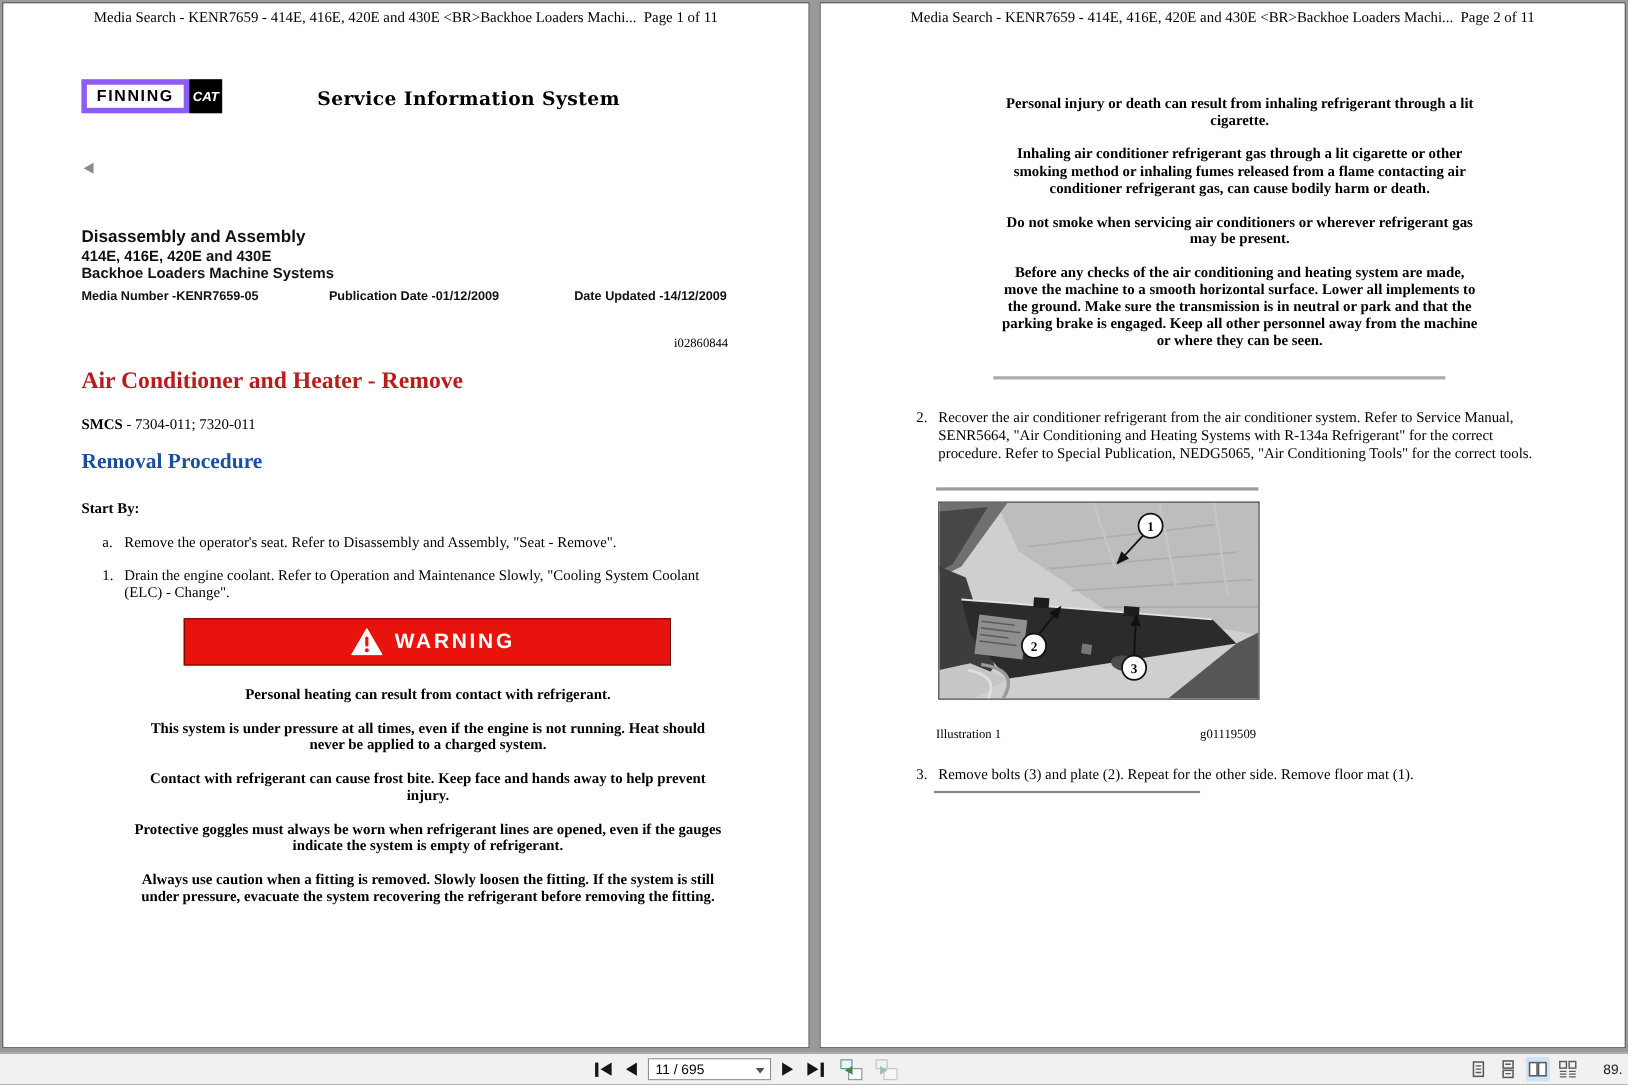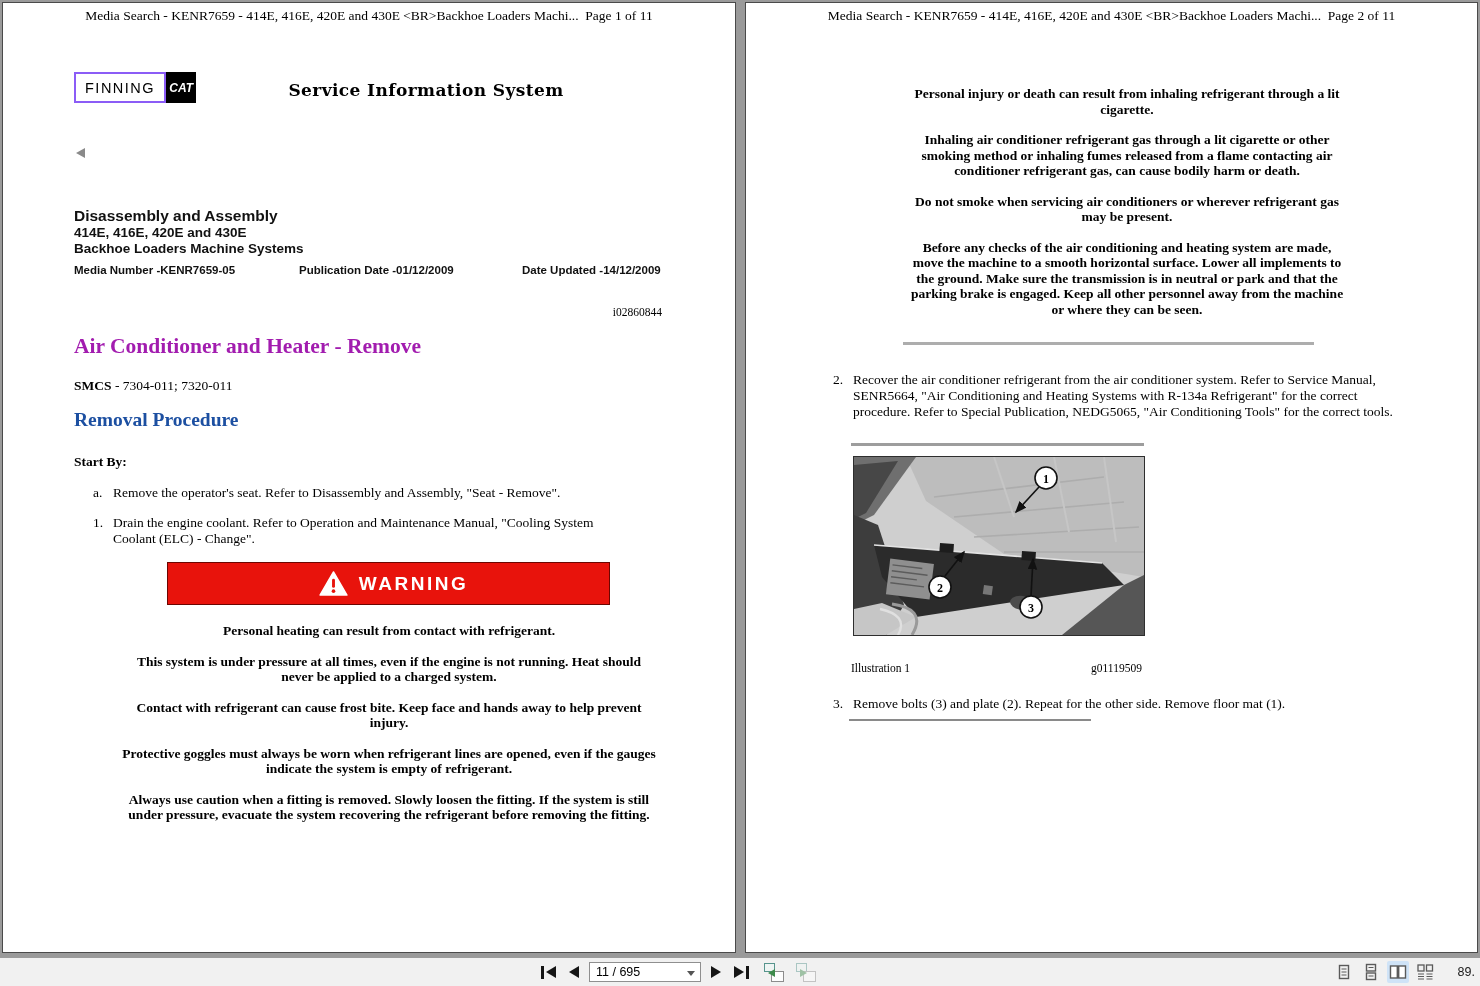--- a/index.html
+++ b/index.html
@@ -11,44 +11,44 @@
   .page { position:absolute; top:2px; height:951px; background:#fff;
           border:1px solid #4a4a4a; }
   #page-left  { left:2px;   width:734px; }
   #page-right { left:745px; width:733px; }
 
   .page-header { position:absolute; top:5px; left:0; right:0; text-align:center;
                  font-size:13.5px; white-space:pre; }
 
   
   .logo { position:absolute; left:71px; top:69px; height:31px; display:flex; }
-  .logo-finning { border:2px solid #8b5cf6; background:#fff; padding:0 9px;
+  .logo-finning { border:5px solid #8b5cf6; background:#fff; padding:0 9px;
                   display:flex; align-items:center;
                   font-family:"Liberation Sans","DejaVu Sans",sans-serif;
-                  font-weight:normal; font-size:14.5px; letter-spacing:1.5px; }
+                  font-weight:bold; font-size:14.5px; letter-spacing:1.5px; }
   .logo-cat { width:30px; background:#000; color:#fff; display:flex;
               align-items:center; justify-content:center;
               font-family:"Liberation Sans",sans-serif; font-weight:bold;
               font-style:italic; font-size:12px; }
   .masthead { position:absolute; left:241px; top:77px; width:364px;
               text-align:center; font-family:"DejaVu Serif",serif;
               font-weight:bold; font-size:17px; letter-spacing:.4px; }
   .collapse-arrow { position:absolute; left:73px; top:145px; width:0; height:0;
                     border-top:5px solid transparent; border-bottom:5px solid transparent;
                     border-right:9px solid #8a8a8a; }
   .title-block { position:absolute; left:71px; top:203px; width:600px;
                  font-family:"Liberation Sans","DejaVu Sans",sans-serif;
                  font-weight:bold; color:#111; }
   .tb-line1 { font-size:15.5px; line-height:19px; }
   .tb-line2, .tb-line3 { font-size:13.5px; line-height:16px; }
   .tb-meta { position:relative; margin-top:7px; height:14px; font-size:11.5px; }
   .tb-meta span { position:absolute; top:0; white-space:nowrap; }
   .meta-media { left:0; } .meta-pub { left:225px; } .meta-upd { left:448px;text-align:center; }
   .image-id { position:absolute; top:303px; right:73px; font-size:11.5px; }
-  .h1-blue { position:absolute; left:71px; top:331px; color:#a21caf;
+  .h1-blue { position:absolute; left:71px; top:331px; color:#b91c1c;
              font-size:21.5px; font-weight:bold; }
   .smcs-line { position:absolute; left:71px; top:375px; font-size:13.5px; }
   .h2-blue { position:absolute; left:71px; top:406px; color:#1c4fa1;
              font-size:19.5px; font-weight:bold; }
   .start-by { position:absolute; left:71px; top:451px; font-size:13.5px; font-weight:bold; }
   .doc-step { position:absolute; display:flex; font-size:13.5px; line-height:16px; }
   .doc-step .marker { width:20px; flex:none; }
   #step-a { left:90px; top:482px; width:560px; }
   #step-1 { left:90px; top:512px; width:545px; }
   .warning-box { position:absolute; left:164px; top:559px; width:443px; height:43px;
@@ -142,21 +142,21 @@
   <div class="smcs-line"><b>SMCS</b><span> - 7304-011; 7320-011</span></div>
   <div class="h2-blue">Removal Procedure</div>
   <div class="start-by">Start By:</div>
 
   <div class="doc-step" id="step-a">
     <span class="marker">a.</span>
     <span>Remove the operator's seat. Refer to Disassembly and Assembly, "Seat - Remove".</span>
   </div>
   <div class="doc-step" id="step-1">
     <span class="marker">1.</span>
-    <span>Drain the engine coolant. Refer to Operation and Maintenance Manual, "Cooling System Coolant (ELC) - Change".</span>
+    <span>Drain the engine coolant. Refer to Operation and Maintenance Slowly, "Cooling System Coolant (ELC) - Change".</span>
   </div>
 
   <div class="warning-box">
     <svg width="29" height="25" viewBox="0 0 30 26">
       <path d="M15 1 L29 25 L1 25 Z" fill="#ffffff" stroke="#ffffff" stroke-width="1.5" stroke-linejoin="round"></path>
       <rect x="13.5" y="8" width="3" height="9.5" rx="1.5" fill="#e8130c"></rect>
       <circle cx="15" cy="21" r="1.9" fill="#e8130c"></circle>
     </svg>
     <span class="label">WARNING</span>
   </div>

